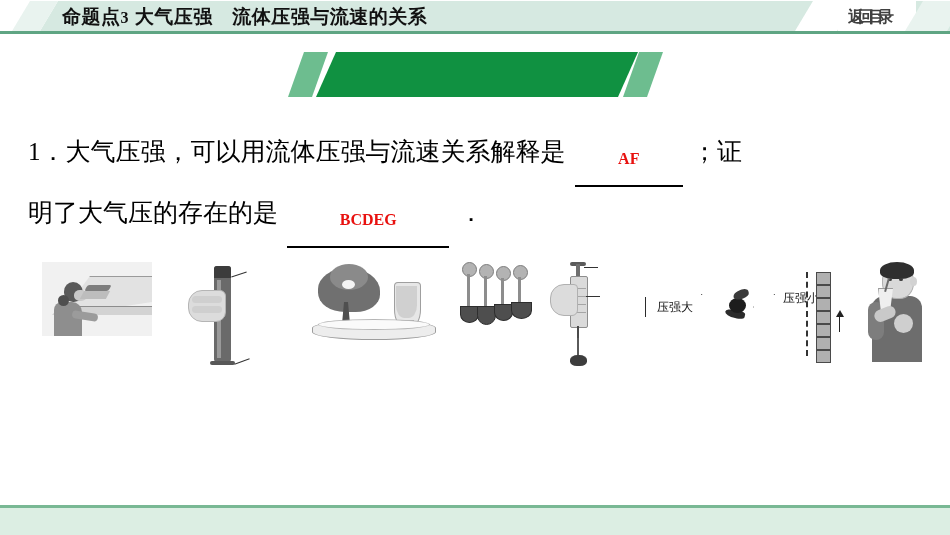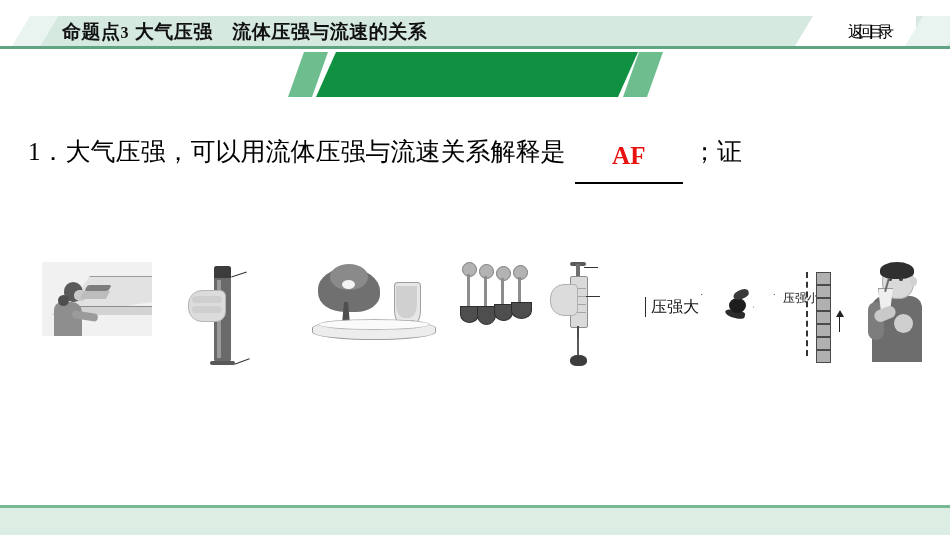--- a/index.html
+++ b/index.html
@@ -2,21 +2,21 @@
 <html><head>
 <meta charset="utf-8">
 <style>
   html,body{margin:0;padding:0;}
   body{
     width:950px;height:535px;background:#ffffff;overflow:hidden;position:relative;
     font-family:"Liberation Serif","DejaVu Serif",serif;
   }
 
   
-  .header{position:absolute;left:0;top:16px;width:816px;height:33px;}
+  .header{position:absolute;left:0;top:1px;width:816px;height:33px;}
   .hdr-band{
     position:absolute;left:0;top:0;width:950px;height:30px;
     background:#d6e9e1;
     clip-path:polygon(58px 0, 950px 0, 950px 30px, 40px 30px);
   }
   .hdr-band-tailL{
     position:absolute;left:0;top:0;width:80px;height:30px;background:#e9f3ef;
     clip-path:polygon(30px 0, 58px 0, 40px 30px, 12px 30px);
   }
   .hdr-notch{
@@ -31,21 +31,21 @@
   .hdr-rule{position:absolute;left:0;top:30px;width:950px;height:3px;background:#5fa583;}
   .hdr-title{
     position:absolute;left:62px;top:2px;height:28px;line-height:28px;
     font-family:"Liberation Sans","DejaVu Sans",sans-serif;
     font-size:19px;font-weight:bold;color:#111;letter-spacing:.5px;white-space:nowrap;
   }
   .hdr-title .num{font-family:"Liberation Serif",serif;font-size:16px;}
   .hdr-back{
     position:absolute;left:838px;top:3px;width:66px;height:25px;line-height:25px;
     text-align:center;font-family:"Liberation Sans","DejaVu Sans",sans-serif;
-    font-size:16px;font-weight:normal;color:#000000;letter-spacing:-6px;text-indent:-6px;
+    font-size:16px;font-weight:bold;color:#404040;letter-spacing:-6px;text-indent:-6px;
     white-space:nowrap;overflow:hidden;
   }
 
   
   .banner{position:absolute;left:288px;top:52px;width:375px;height:45px;}
   .bn-accentL{position:absolute;left:0;top:0;width:40px;height:45px;background:#6dbd8f;
     clip-path:polygon(16px 0,40px 0,24px 45px,0 45px);}
   .bn-main{position:absolute;left:28px;top:0;width:322px;height:45px;background:#109141;
     clip-path:polygon(20px 0,322px 0,302px 45px,0 45px);}
   .bn-accentR{position:absolute;left:335px;top:0;width:40px;height:45px;background:#6dbd8f;
@@ -54,21 +54,21 @@
     position:absolute;left:28px;top:0;width:322px;height:45px;line-height:45px;
     text-align:center;color:#ffffff;font-size:26px;font-weight:bold;letter-spacing:2px;
     font-family:"Liberation Sans","DejaVu Sans",sans-serif;
   }
 
   
   .qwrap{position:absolute;left:28px;top:126px;width:900px;}
   .qline{font-size:25px;color:#000;line-height:52px;white-space:nowrap;}
   .qline .blank{
     display:inline-block;min-width:96px;text-align:center;color:#e8110f;
-    font-weight:bold;font-size:25px;border-bottom:2px solid #000;
+    font-weight:bold;font-size:16px;border-bottom:2px solid #000;
     font-family:"Liberation Serif","DejaVu Serif",serif;padding:0 6px;margin:0 3px;
     vertical-align:-4px;
   }
   .qline .blank.wide{min-width:150px;}
   .qnum{font-weight:normal;}
 
   
   .figs{position:absolute;left:0;top:262px;width:950px;height:150px;}
   .fig{position:absolute;top:0;}
   .lbl{position:absolute;font-size:12px;color:#111;white-space:nowrap;
@@ -145,21 +145,21 @@
   .weightE{position:absolute;left:22px;top:93px;width:17px;height:11px;background:#3d3d3d;border-radius:45% 45% 40% 40%;}
   .leadE1{position:absolute;left:36px;top:5px;width:14px;height:1px;background:#333;}
   .leadE2{position:absolute;left:38px;top:34px;width:14px;height:1px;background:#333;}
 
   
   .figF{left:645px;width:200px;height:100px;}
   .arrowBoxL{position:absolute;left:0;top:32px;width:78px;height:26px;background:#ffffff;
     border:1px solid #2b2b2b;
     clip-path:polygon(0 3px,56px 3px,56px 0,78px 13px,56px 26px,56px 23px,0 23px);}
   .arrowTxtL{position:absolute;left:4px;top:35px;width:52px;height:20px;line-height:20px;
-    font-size:16px;text-align:center;color:#111;font-family:"Liberation Serif",serif;}
+    font-size:12px;text-align:center;color:#111;font-family:"Liberation Serif",serif;}
   .arrowBoxR{position:absolute;left:108px;top:32px;width:78px;height:26px;background:#ffffff;
     border:1px solid #2b2b2b;
     clip-path:polygon(78px 3px,22px 3px,22px 0,0 13px,22px 26px,22px 23px,78px 23px);}
   .arrowTxtR{position:absolute;left:130px;top:26px;width:52px;height:20px;line-height:20px;
     font-size:12px;text-align:center;color:#111;font-family:"Liberation Serif",serif;}
   .birdF{position:absolute;left:78px;top:28px;width:30px;height:32px;}
   .birdBody{position:absolute;left:6px;top:8px;width:17px;height:15px;background:#1d1d1d;border-radius:50%;}
   .birdWing{position:absolute;left:10px;top:0px;width:16px;height:9px;background:#3a3a3a;
     border-radius:60% 40% 50% 50%;transform:rotate(-18deg);}
   .birdTail{position:absolute;left:2px;top:20px;width:20px;height:8px;background:#2b2b2b;
@@ -213,20 +213,25 @@
   <div class="bn-main"></div>
   <div class="bn-accentR"></div>
 </div>
 
 <div class="qwrap">
   <div class="qline">
     <span class="qnum">1．</span><span>大气压强，可以用流体压强与流速关系解释是</span>
     <span class="blank">AF</span>
     <span>；证</span>
   </div>
+  <div class="qline">
+    <span>明了大气压的存在的是</span>
+    <span class="blank wide">BCDEG</span>
+    <span>．</span>
+  </div>
 </div>
 
 <div class="figs">
 
   <div class="fig figA">
     <div class="tableTop"></div>
     <div class="tableEdge"></div>
     <div class="tableLeg"></div>
     <div class="girlBody"></div>
     <div class="girlHead"></div>

